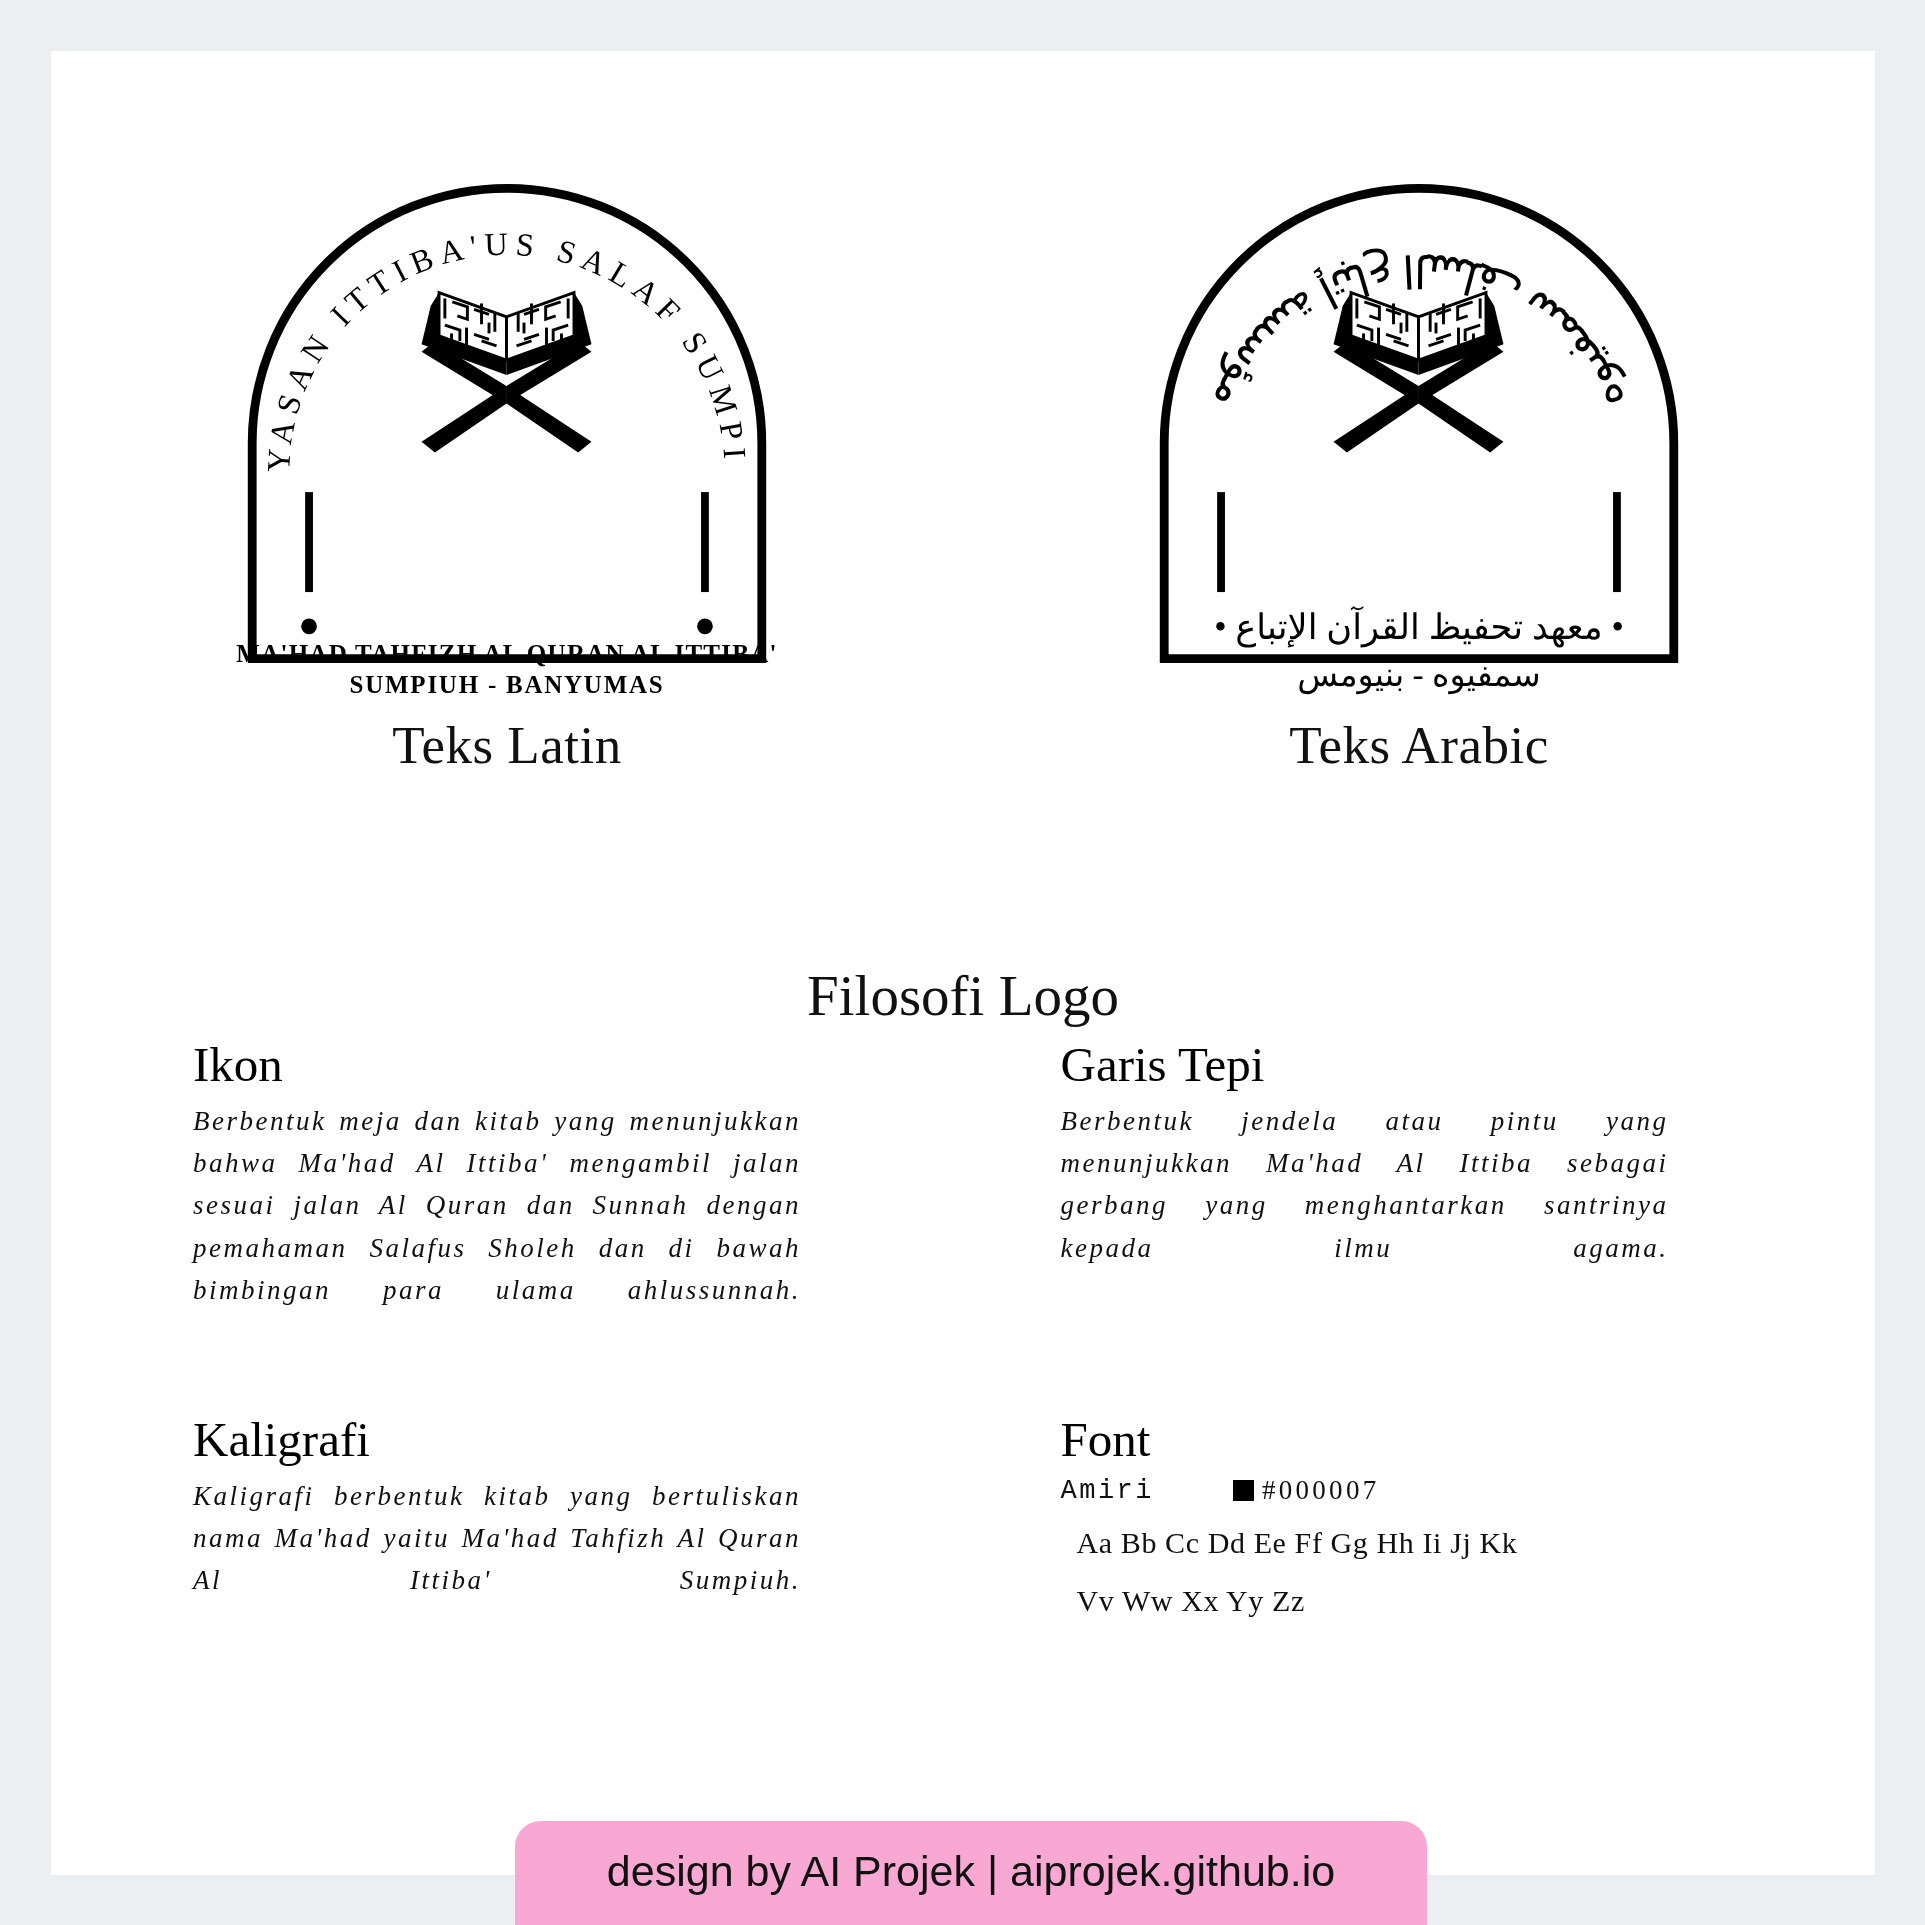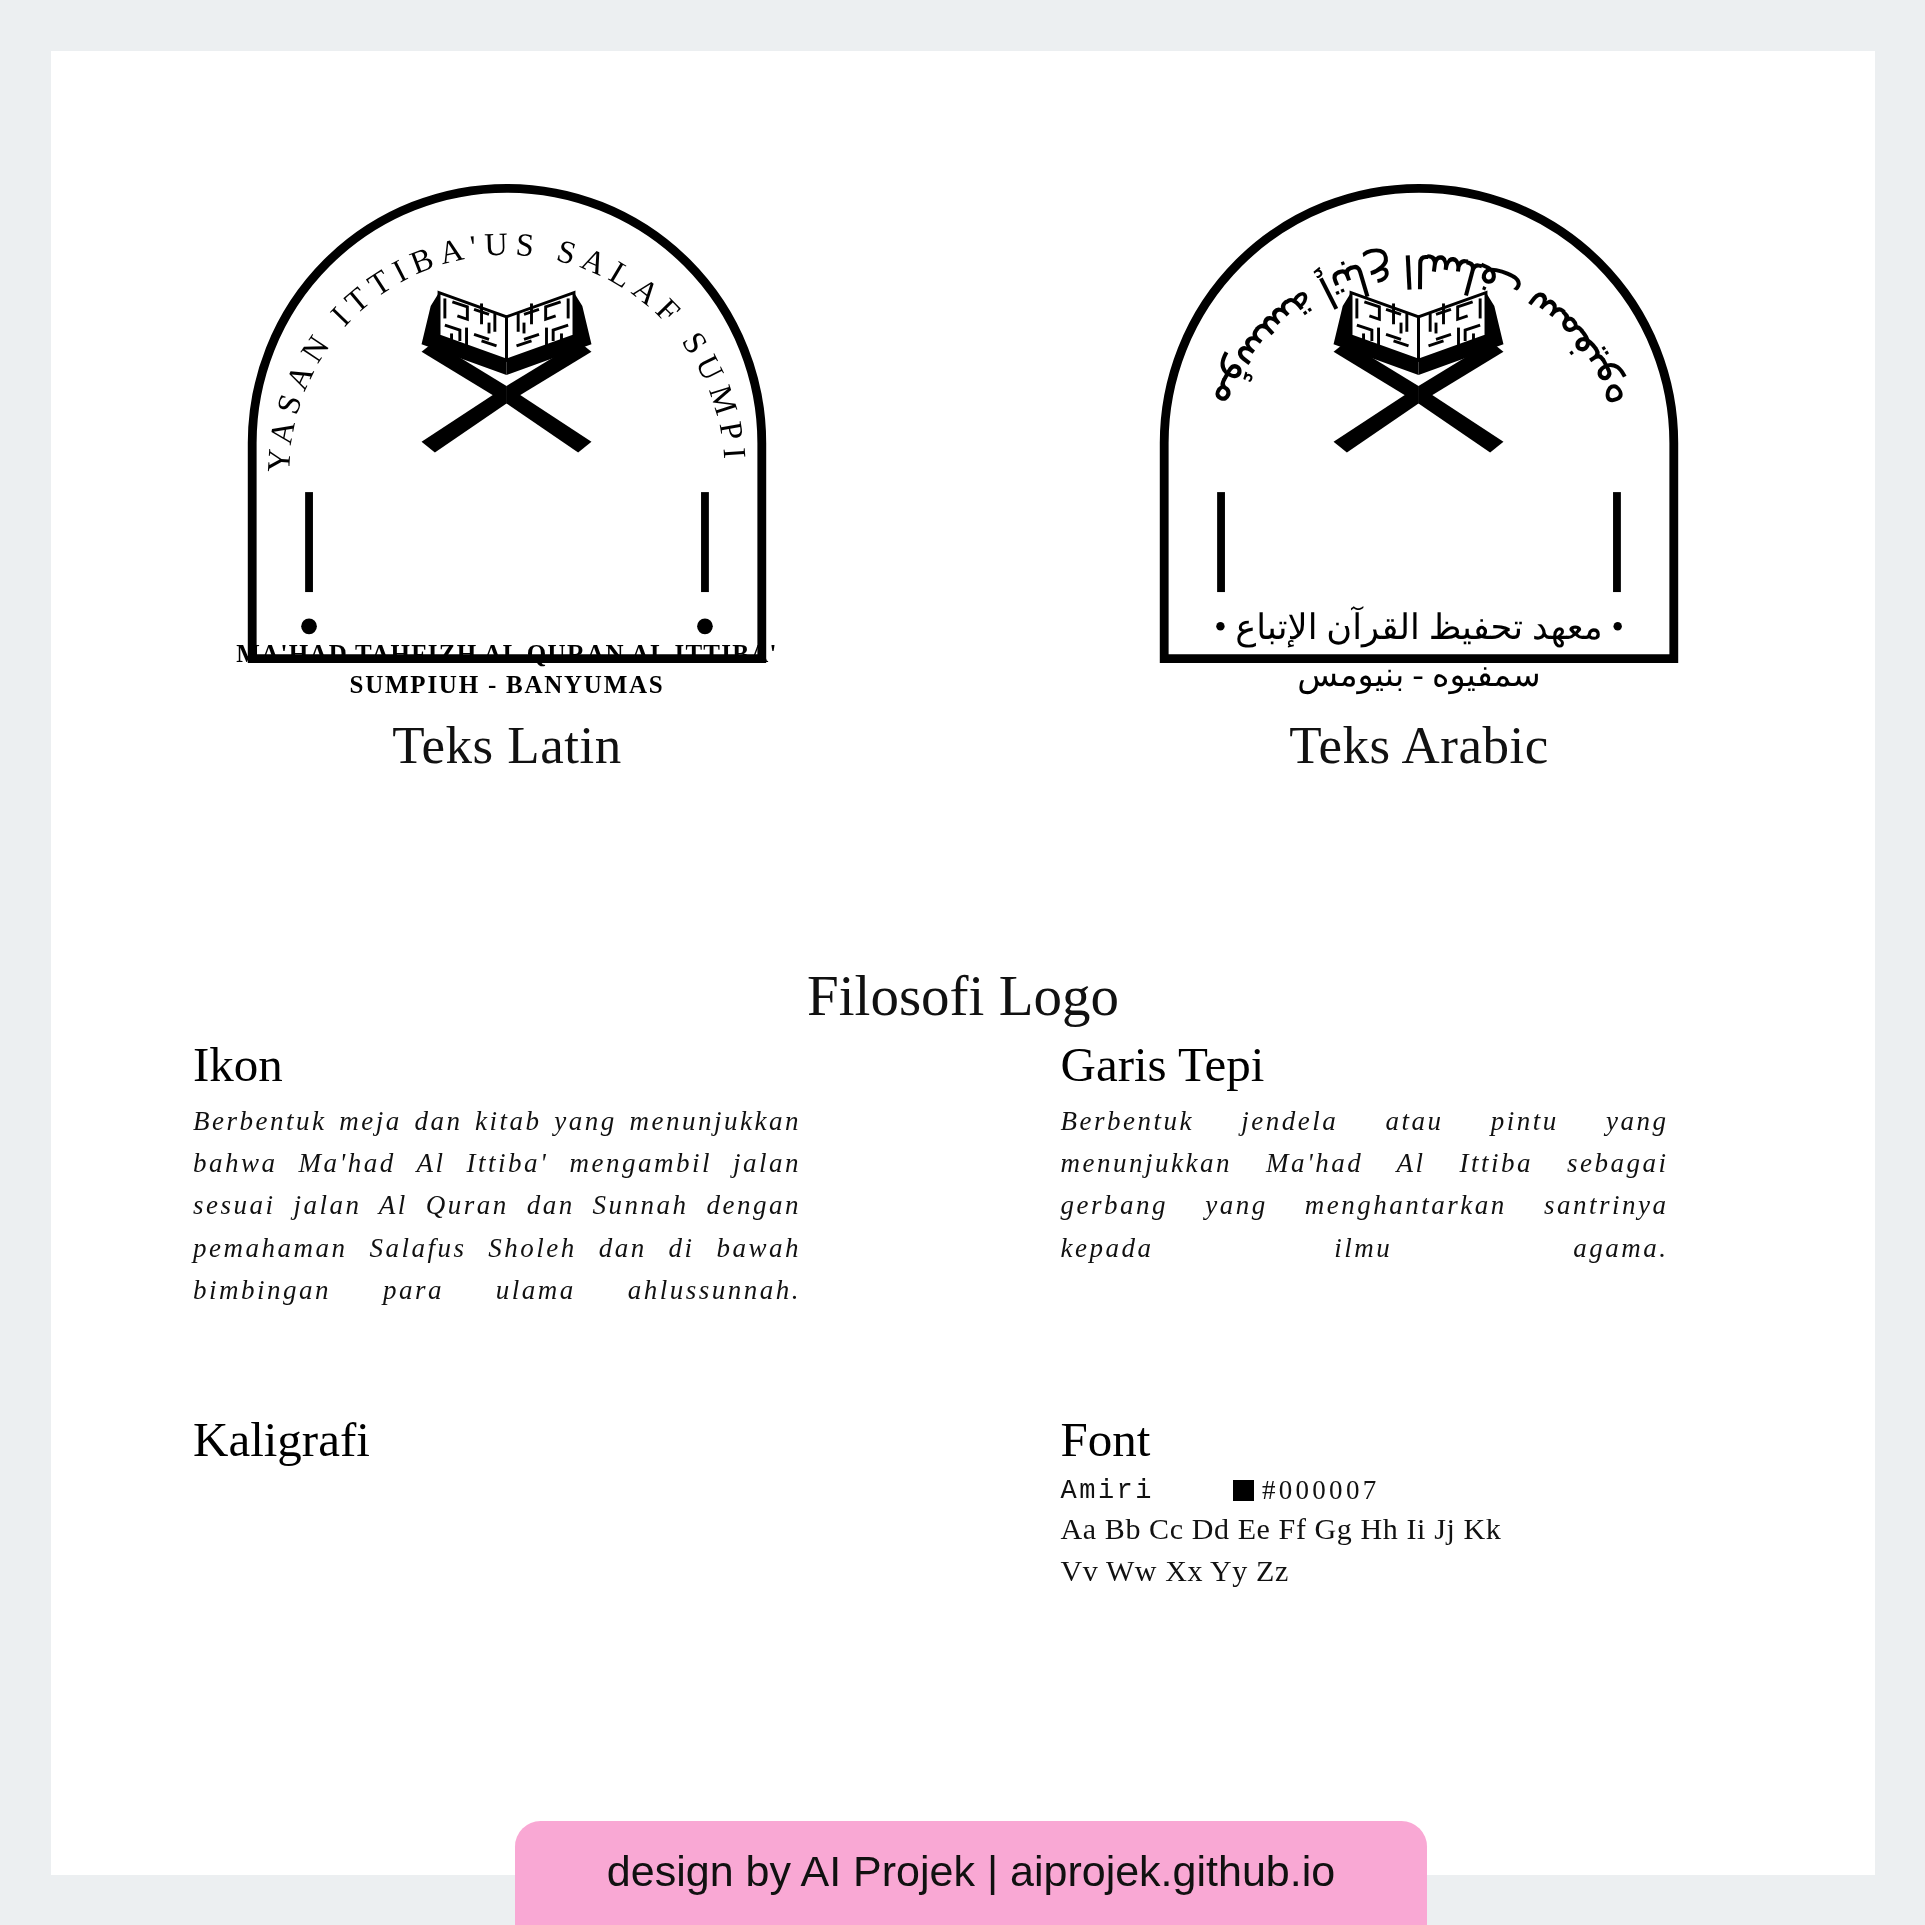--- a/index.html
+++ b/index.html
@@ -122,21 +122,21 @@
     margin-right: 7.8px;
     flex: 0 0 auto;
   }
   .hexlabel { letter-spacing: 3.3px; }
   .alphabet {
     font-family: "Liberation Serif", serif;
     font-size: 30px;
     line-height: 1.38;
     letter-spacing: 0.6px;
     color: #111;
-    margin: 0;
+    margin: 16px;
   }
 
   
   .footer-badge {
     position: absolute;
     left: 515px;
     top: 1821px;
     width: 912px;
     height: 117px;
     background: #f9a8d4;
@@ -280,20 +280,21 @@
       <p class="phil-body">Berbentuk meja dan kitab yang menunjukkan bahwa Ma'had Al Ittiba' mengambil jalan sesuai jalan Al Quran dan Sunnah dengan pemahaman Salafus Sholeh dan di bawah bimbingan para ulama ahlussunnah.</p>
     </div>
 
     <div class="phil-cell">
       <h3 class="phil-head">Garis Tepi</h3>
       <p class="phil-body">Berbentuk jendela atau pintu yang menunjukkan Ma'had Al Ittiba sebagai gerbang yang menghantarkan santrinya kepada ilmu agama.</p>
     </div>
 
     <div class="phil-cell">
       <h3 class="phil-head">Kaligrafi</h3>
+      <p class="phil-body">Kaligrafi berbentuk kitab yang bertuliskan nama Ma'had yaitu Ma'had Tahfizh Al Quran Al Ittiba' Sumpiuh.</p>
     </div>
 
     <div class="phil-cell">
       <h3 class="phil-head">Font</h3>
       <div class="font-meta">
         <span class="font-name">Amiri</span>
         <span class="swatch"></span>
         <span class="hexlabel">#000007</span>
       </div>
       <p class="alphabet">Aa Bb Cc Dd Ee Ff Gg Hh Ii Jj Kk</p>

